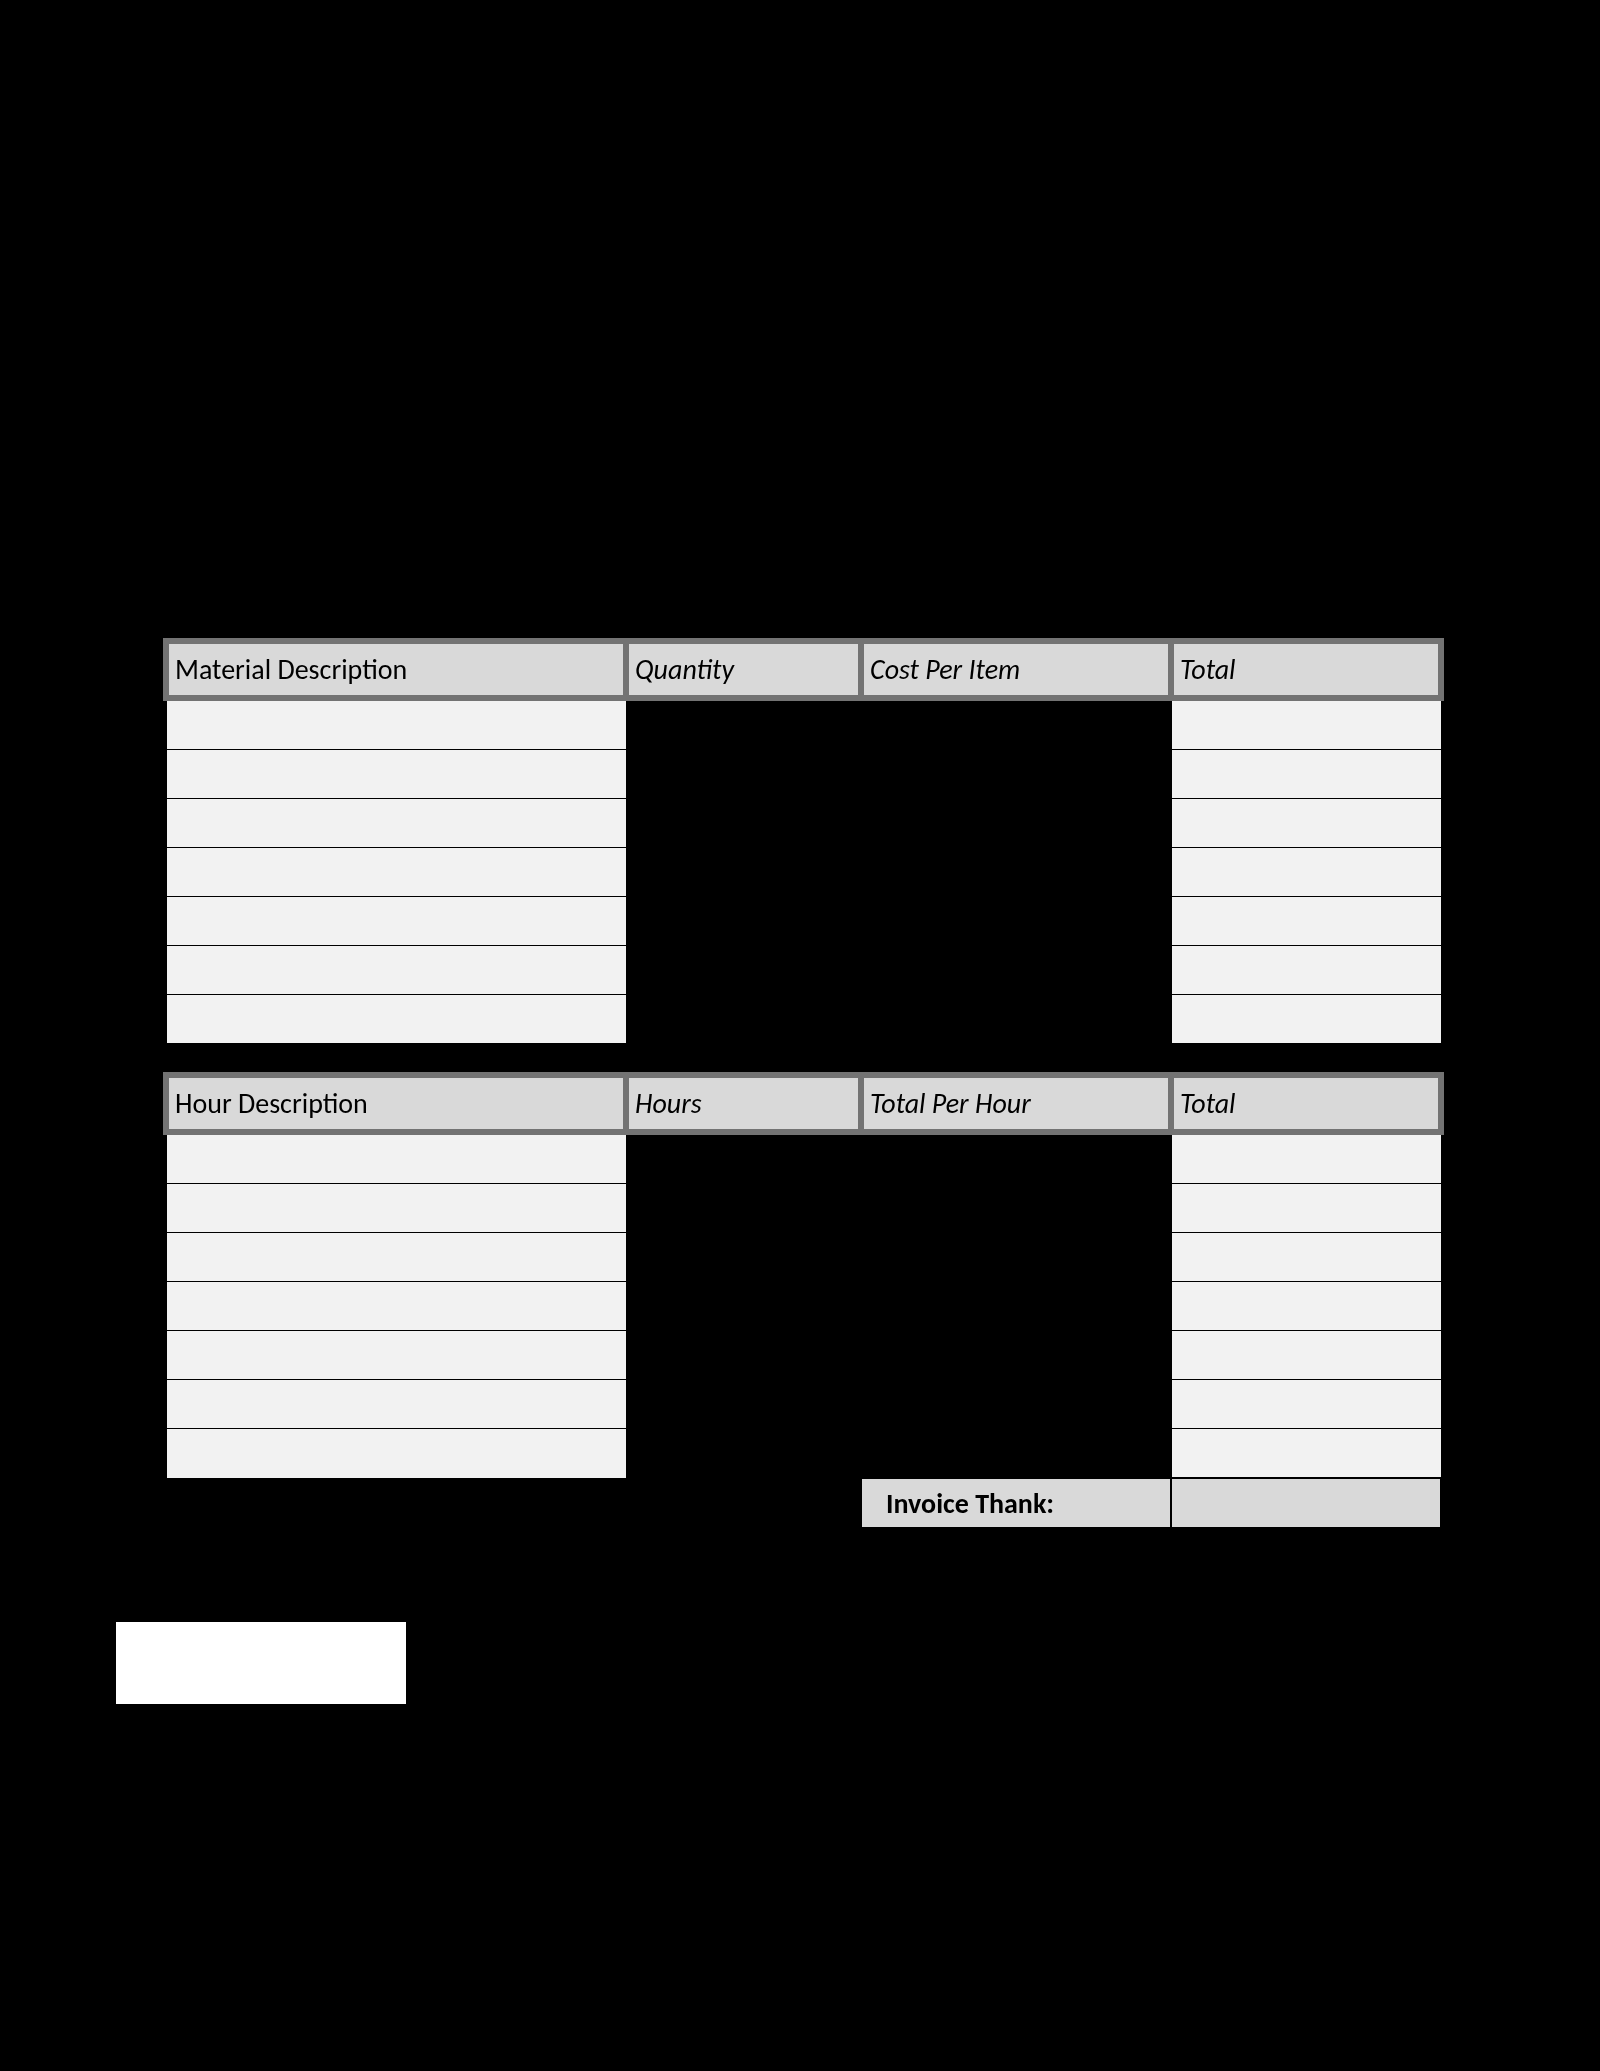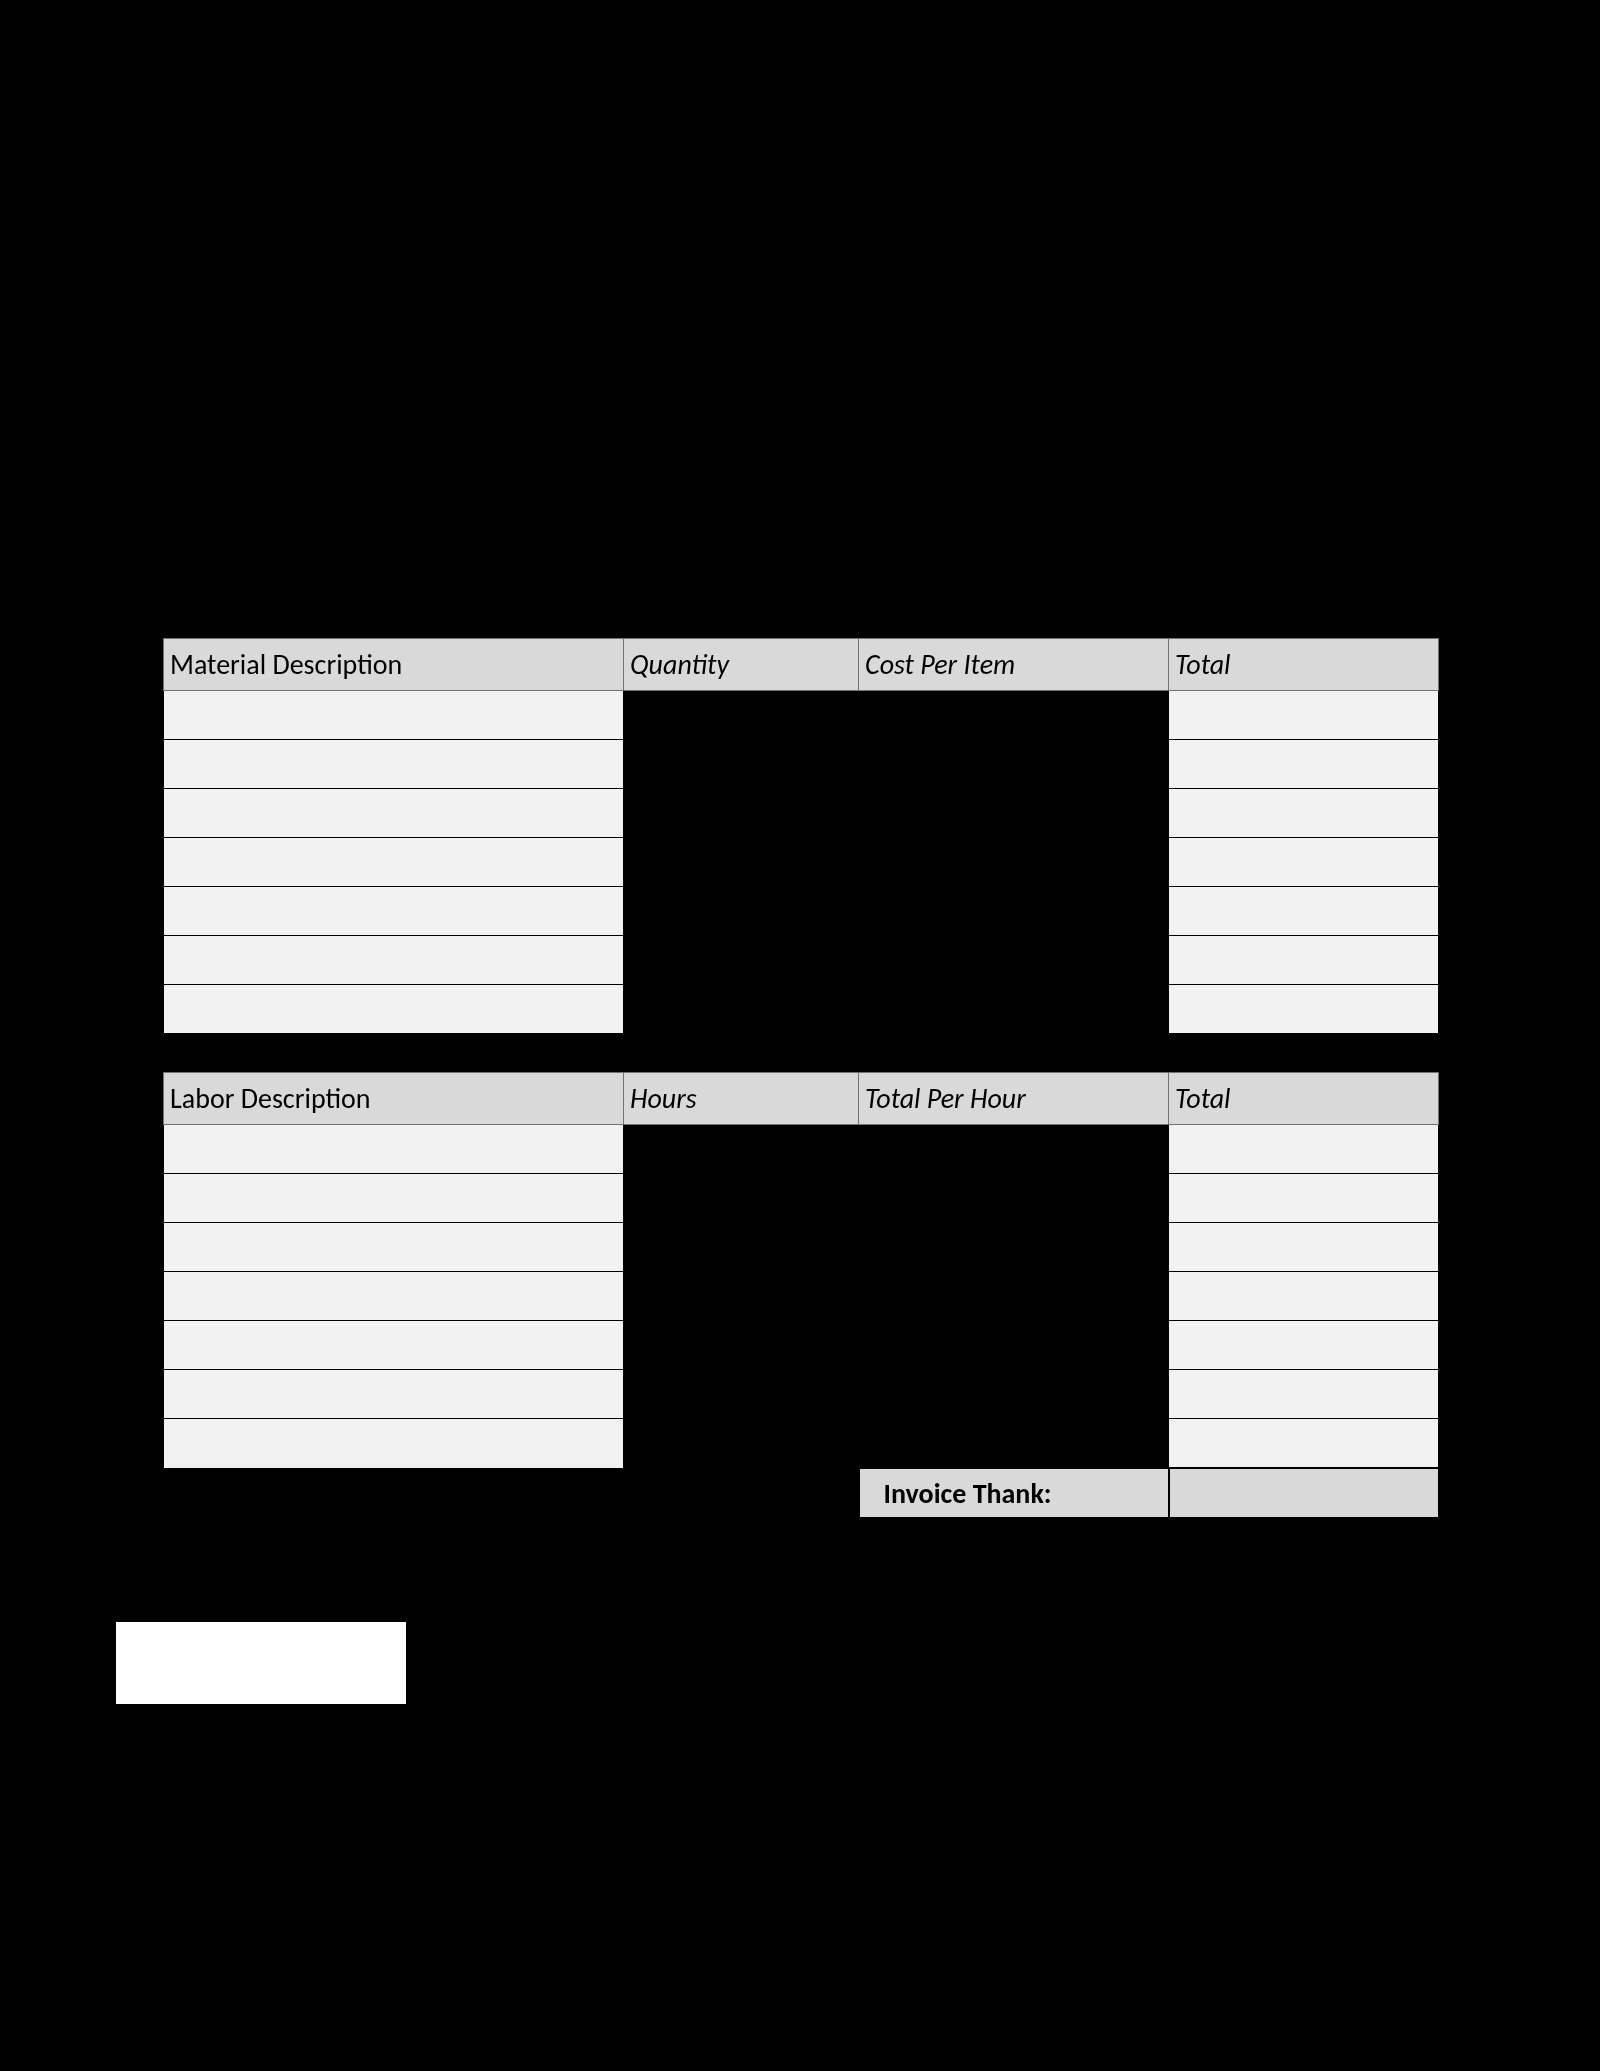--- a/index.html
+++ b/index.html
@@ -23,21 +23,21 @@
   table {
     width: 100%;
     border-collapse: collapse;
     table-layout: fixed;
   }
   th {
     background: #d9d9d9;
     font-weight: normal;
     font-size: 28px;
     padding: 8px 6px;
-    border: 1px solid #737373;
+    border: 6px solid #737373;
     color: #000;
   }
   th.left { text-align: left; }
   th.center { text-align: left; font-style: italic; }
   td {
     height: 40px;
     border: 1px solid #000;
     font-size: 26px;
     padding: 4px 12px;
     color: #000;
@@ -160,21 +160,21 @@
   <div class="table-wrap" style="top:1072px;">
     <table>
       <colgroup>
         <col style="width:460px">
         <col style="width:235px">
         <col style="width:310px">
         <col style="width:270px">
       </colgroup>
       <thead>
         <tr>
-          <th class="left">Labor Description</th>
+          <th class="left">Hour Description</th>
           <th class="center">Hours</th>
           <th class="center">Total Per Hour</th>
           <th class="center">Total</th>
         </tr>
       </thead>
       <tbody>
         <tr>
             <td class="light"></td>
             <td class="dark"></td>
             <td class="dark"></td>

